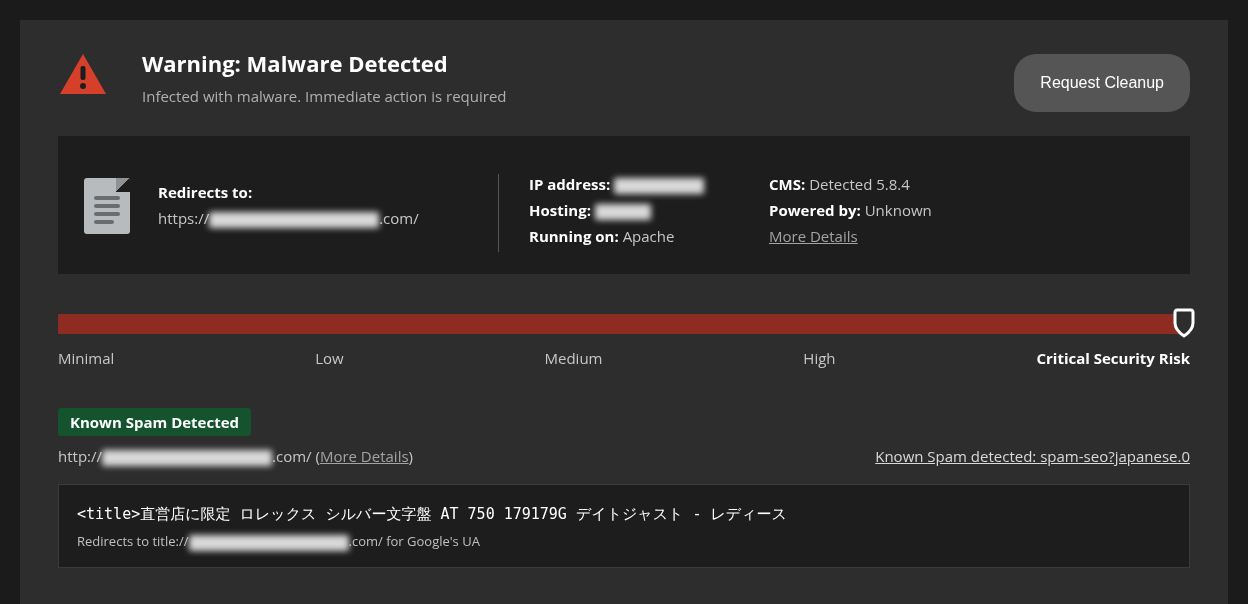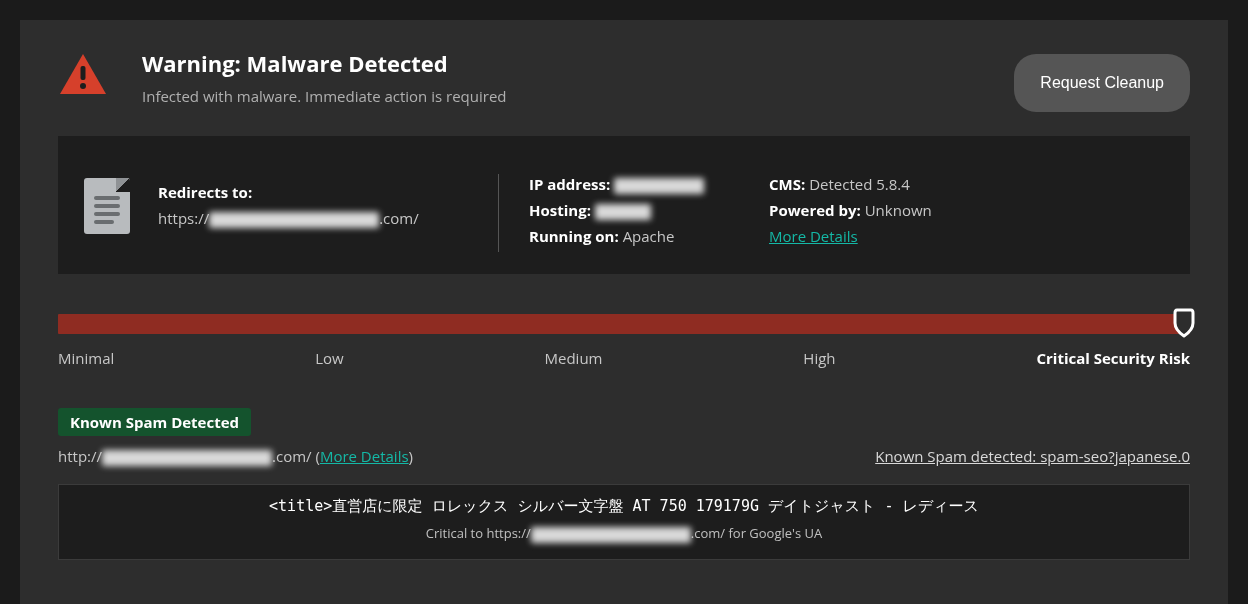--- a/index.html
+++ b/index.html
@@ -130,21 +130,21 @@
   }
   .col-right {
     flex: 1;
     font-size: 15px;
     padding-left: 10px;
   }
   .kv { margin-bottom: 6px; white-space: nowrap; }
   .kv .k { color: #ffffff; font-weight: 700; }
   .kv .v { color: #c7c7c7; font-weight: 400; }
   .link {
-    color: #14b8a6;
+    color: #a3a3a3;
     text-decoration: underline;
     cursor: pointer;
   }
 
   .blur {
     display: inline-block;
     vertical-align: middle;
     height: 16px;
     background: #d9d9d9;
     filter: blur(3px);
@@ -204,24 +204,23 @@
   .spam-row .left { white-space: nowrap; }
   .spam-row .detected {
     color: #d9d9d9;
     text-decoration: underline;
     cursor: pointer;
   }
 
   .codebox {
     background: #1d1d1d;
     border: 1px solid #3b3b3b;
-    padding: 12px 18px 16px 18px;
+    padding: 20px 18px 16px 18px;
     font-size: 14px;
     color: #e0e0e0;
-    text-align: center;
   }
   .codebox .title-line {
     font-family: "Consolas","Menlo",monospace;
     font-size: 15px;
     color: #ffffff;
     margin-bottom: 8px;
     white-space: nowrap;
   }
   .codebox .redir-line {
     font-size: 13px;
@@ -324,18 +323,18 @@
       <div class="left">
         <span>http://</span><span class="blur blur-spam"></span><span>.com/</span>
         (<span class="link">More Details</span>)
       </div>
       <div class="detected">Known Spam detected: spam-seo?japanese.0</div>
     </div>
 
     <div class="codebox">
       <div class="title-line">&lt;title&gt;直営店に限定  ロレックス  シルバー文字盤  AT  750  179179G  デイトジャスト  -  レディース</div>
       <div class="redir-line">
-        <span>Critical to https://</span><span class="blur blur-redir"></span><span>.com/ for Google's UA</span>
+        <span>Redirects to title://</span><span class="blur blur-redir"></span><span>.com/ for Google's UA</span>
       </div>
     </div>
   </div>
 
 </div>
 
 </body></html>

